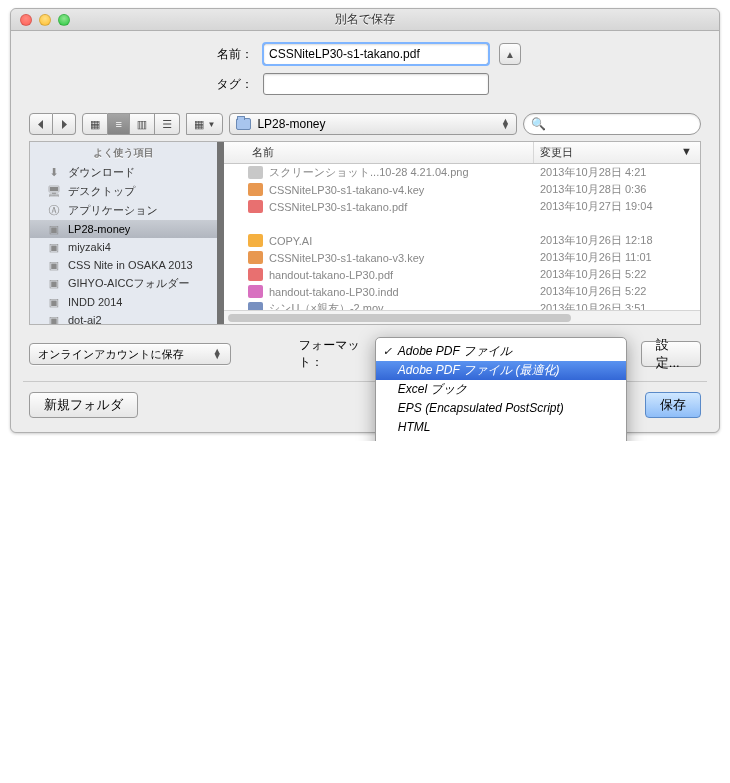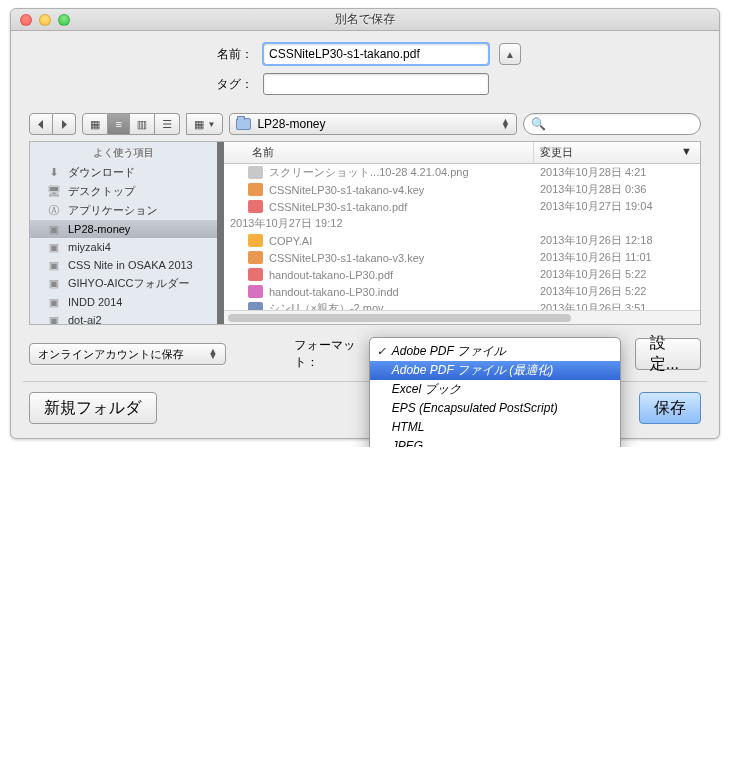--- a/index.html
+++ b/index.html
@@ -63,21 +63,21 @@
 .fi-ai { background: #f5b040; }
 .fi-indd { background: #d870c0; }
 .fi-mov { background: #7890c0; }
 .scrollbar-h { height: 14px; border-top: 1px solid #d5d5d5; background: #f3f3f3; position: relative; }
 .scrollbar-h::after { content: ""; position: absolute; left: 4px; top: 3px; width: 72%; height: 8px; background: #c8c8c8; border-radius: 4px; }
 
 .bottom-row1 { display: flex; align-items: center; padding: 12px 0 10px; gap: 12px; }
 .popup-btn { height: 22px; background: linear-gradient(#fdfdfd, #e6e6e6); border: 1px solid #9a9a9a; border-radius: 4px; display: flex; align-items: center; padding: 0 8px; gap: 8px; font-size: 11px; box-shadow: 0 1px 0 rgba(255,255,255,0.6), inset 0 1px 0 #fff; }
 .popup-btn .txt { flex: 1; }
 .format-label { font-size: 12px; margin-left: 56px; }
-.push-btn { height: 32px; background: linear-gradient(#fdfdfd, #e6e6e6); border: 1px solid #9a9a9a; border-radius: 4px; padding: 0 14px; font-size: 16px; display: flex; align-items: center; }
+.push-btn { height: 26px; background: linear-gradient(#fdfdfd, #e6e6e6); border: 1px solid #9a9a9a; border-radius: 4px; padding: 0 14px; font-size: 13px; display: flex; align-items: center; }
 .push-btn.primary { background: linear-gradient(#cfe7ff, #8ebdf8); border-color: #5a8ac8; }
 
 .hr { border: none; border-top: 1px solid #c9c9c9; margin: 0 -6px; }
 .bottom-row2 { display: flex; justify-content: space-between; padding: 10px 0 0; align-items: center; }
 .right-btns { display: flex; gap: 12px; }
 
 .format-open { position: relative; font-style: italic; }
 .format-disp { height: 22px; min-width: 236px; background: linear-gradient(#fdfdfd, #e6e6e6); border: 1px solid #9a9a9a; border-radius: 4px; display: flex; align-items: center; padding: 0 8px; opacity: 0; }
 .format-menu { position: absolute; top: -6px; left: -6px; background: #fff; border: 1px solid #999; border-radius: 5px; box-shadow: 0 4px 18px rgba(0,0,0,0.35); padding: 4px 0; min-width: 252px; z-index: 100; }
 .menu-item { padding: 1px 18px 1px 22px; font-size: 12px; white-space: nowrap; position: relative; line-height: 17px; }
@@ -210,21 +210,20 @@
               <div class="fdate">2013年10月28日 0:36</div>
             </div>
             <div class="file-row">
               <div class="fname">
                 <span class="file-icon fi-pdf"></span>
                 <span>CSSNiteLP30-s1-takano.pdf</span>
               </div>
               <div class="fdate">2013年10月27日 19:04</div>
             </div>
             <div class="file-row">
-              <div class="fdate">2013年10月27日 19:12</div>
             </div>
             <div class="file-row">
               <div class="fname">
                 <span class="file-icon fi-ai"></span>
                 <span>COPY.AI</span>
               </div>
               <div class="fdate">2013年10月26日 12:18</div>
             </div>
             <div class="file-row">
               <div class="fname">

